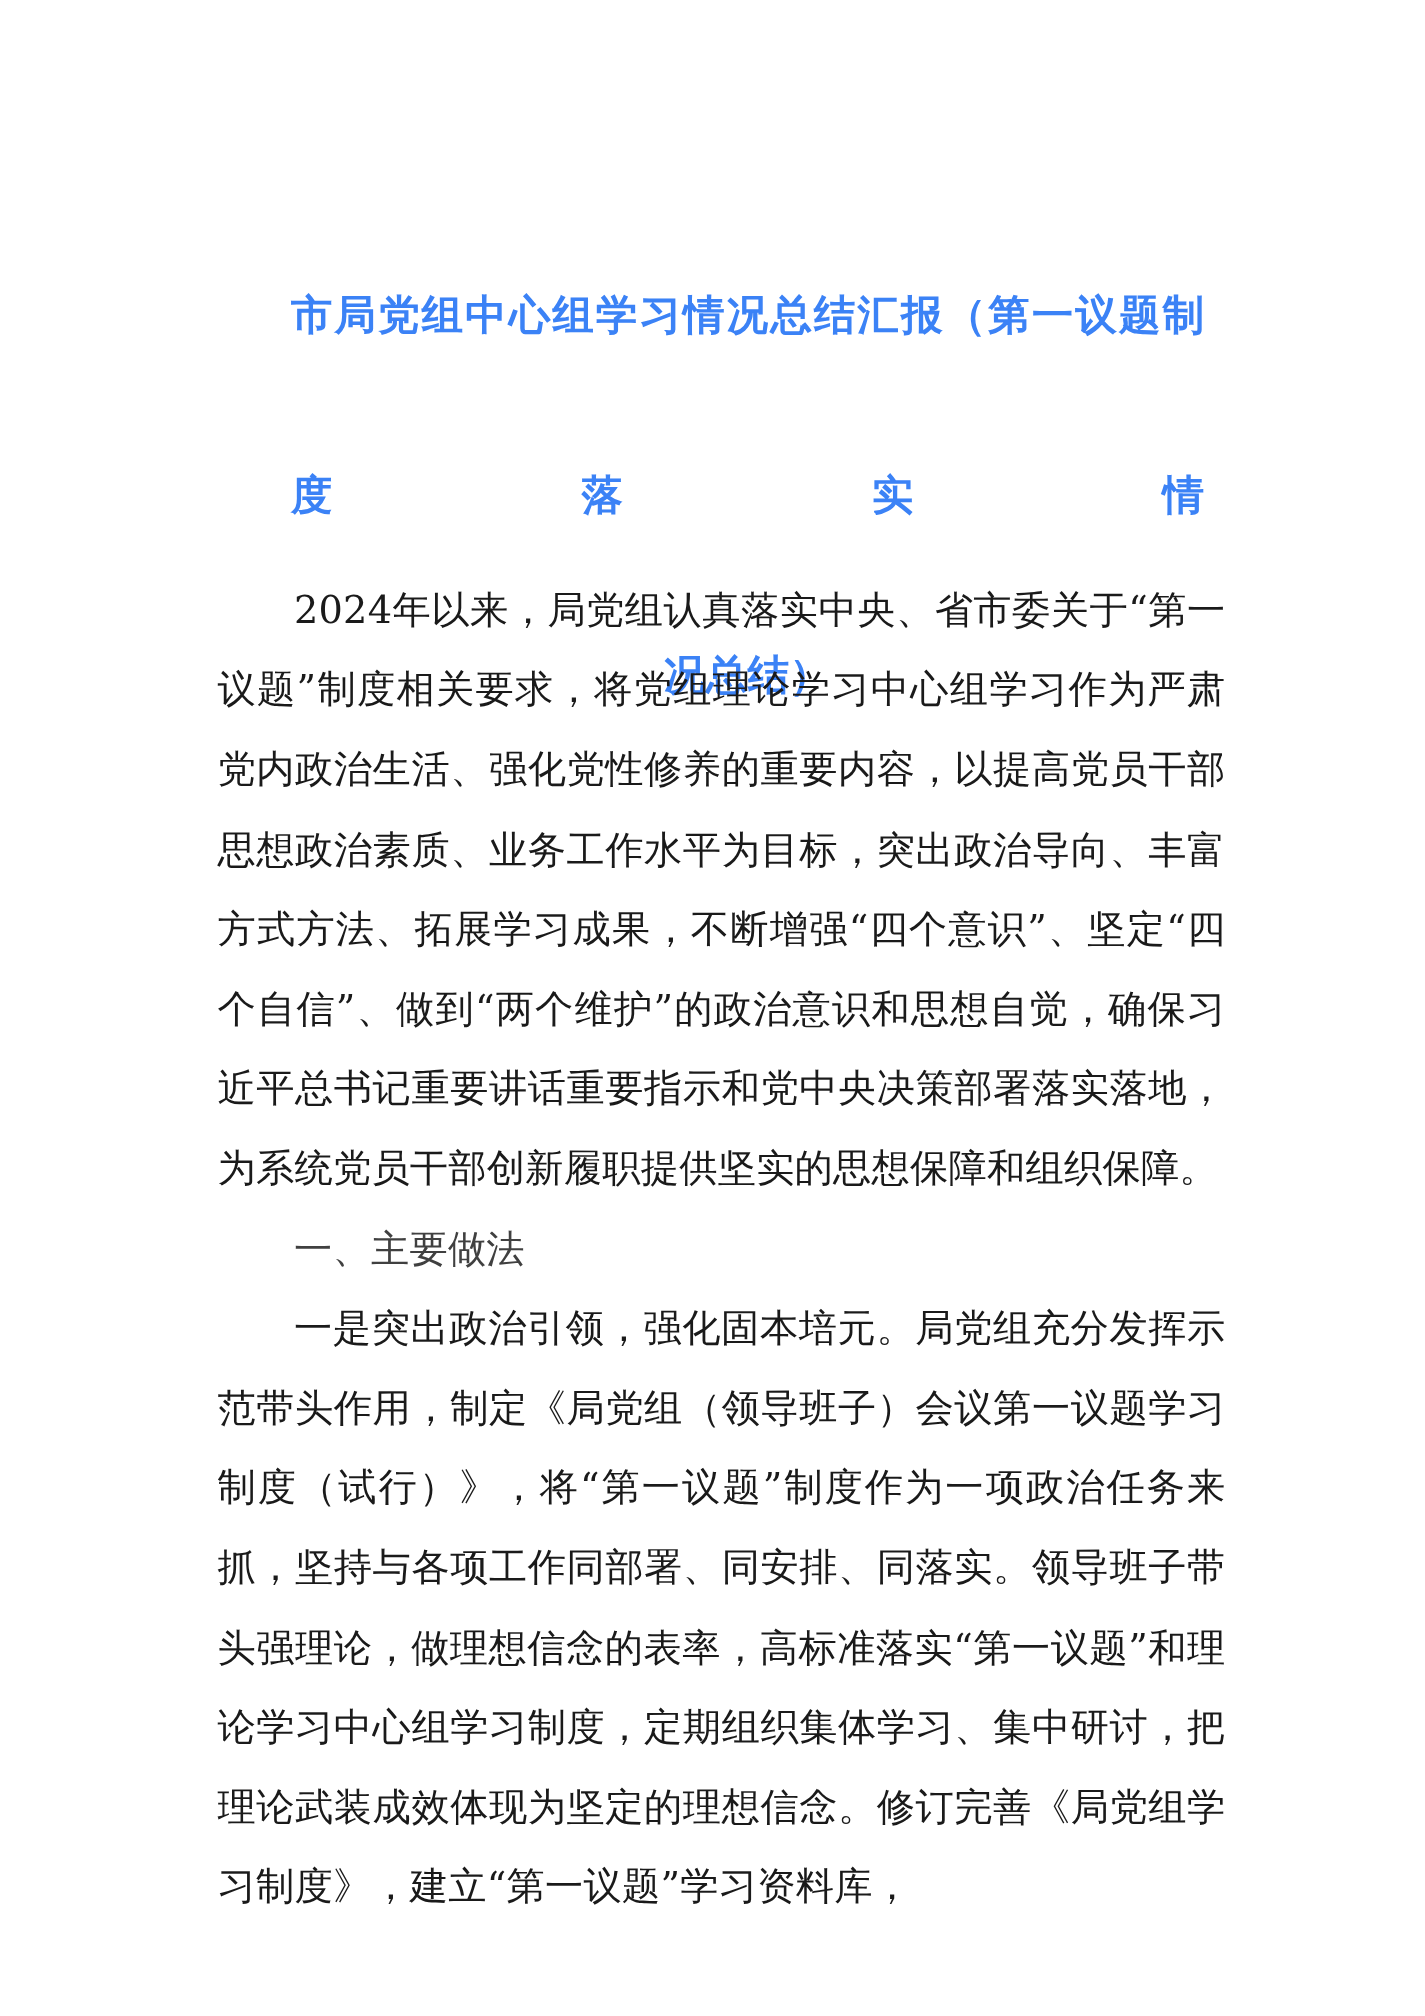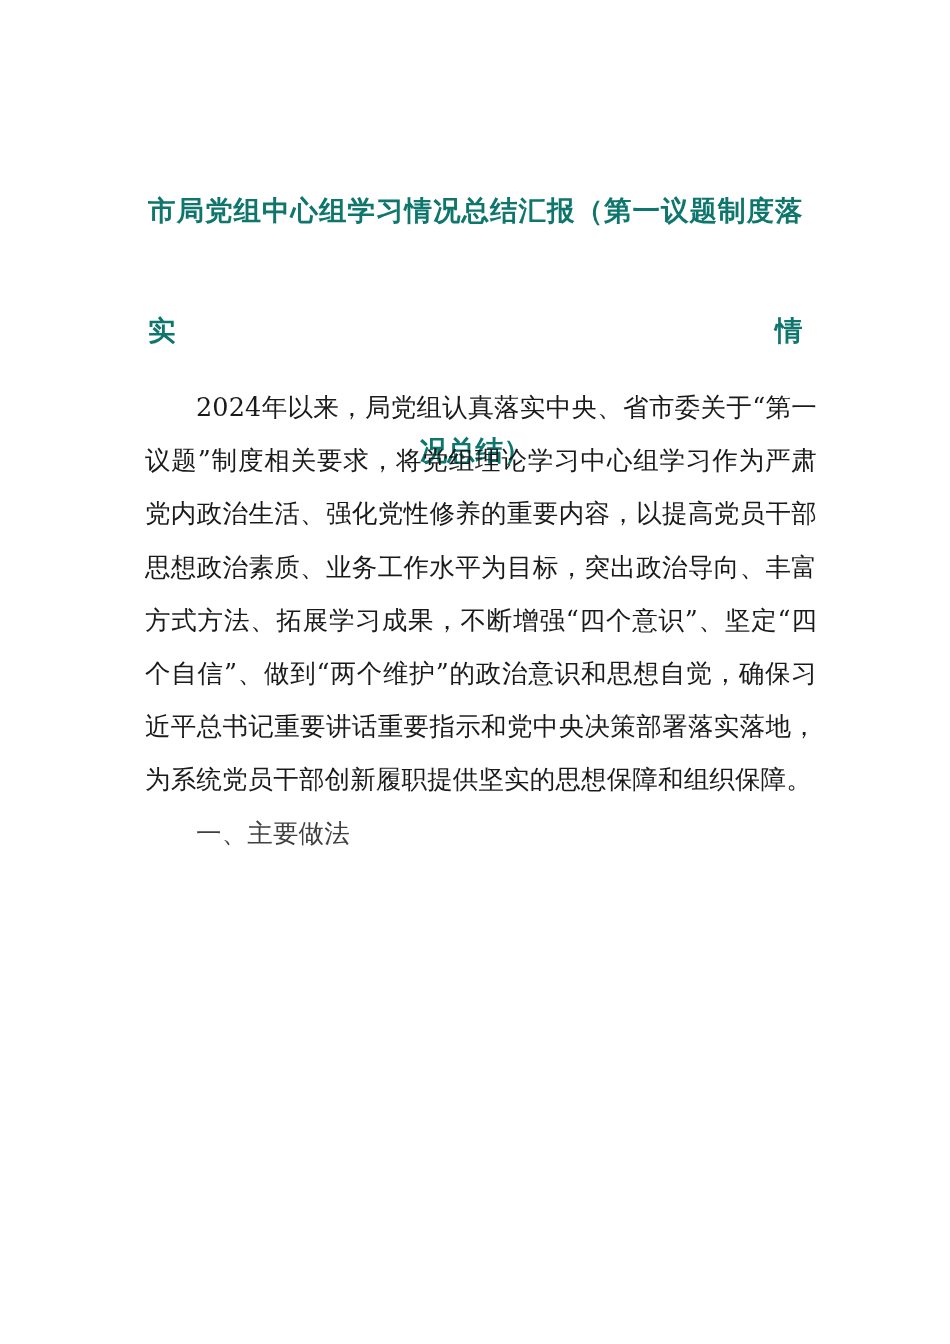--- a/index.html
+++ b/index.html
@@ -28,23 +28,24 @@
     position: absolute;
     left: 148px;
     top: 150px;
     width: 655px;
   }
   .title-line {
     font-family: "DejaVu Serif", "Liberation Serif", serif;
     font-weight: bold;
     font-size: 27.5px;
     line-height: 120px;
-    color: #0f766e;
+    color: #3b82f6;
     letter-spacing: 0.4px;
     white-space: nowrap;
+    margin-left: 46px;
   }
   .title-line.l1 {
     text-align: justify;
     text-align-last: justify;
     white-space: normal;
   }
   .title-line.l2 {
     text-align: center;
   }
 
@@ -86,16 +87,17 @@
     <div class="title-line l1">市局党组中心组学习情况总结汇报（第一议题制度落实情</div>
     <div class="title-line l2">况总结）</div>
   </div>
 
   <div class="body-block">
 
     <p class="para">2024年以来，局党组认真落实中央、省市委关于“第一议题”制度相关要求，将党组理论学习中心组学习作为严肃党内政治生活、强化党性修养的重要内容，以提高党员干部思想政治素质、业务工作水平为目标，突出政治导向、丰富方式方法、拓展学习成果，不断增强“四个意识”、坚定“四个自信”、做到“两个维护”的政治意识和思想自觉，确保习近平总书记重要讲话重要指示和党中央决策部署落实落地，为系统党员干部创新履职提供坚实的思想保障和组织保障。</p>
 
     <p class="heading">一、主要做法</p>
 
+    <p class="para">一是突出政治引领，强化固本培元。局党组充分发挥示范带头作用，制定《局党组（领导班子）会议第一议题学习制度（试行）》，将“第一议题”制度作为一项政治任务来抓，坚持与各项工作同部署、同安排、同落实。领导班子带头强理论，做理想信念的表率，高标准落实“第一议题”和理论学习中心组学习制度，定期组织集体学习、集中研讨，把理论武装成效体现为坚定的理想信念。修订完善《局党组学习制度》，建立“第一议题”学习资料库，</p>
 
   </div>
 
 </div>
 
 </body></html>

